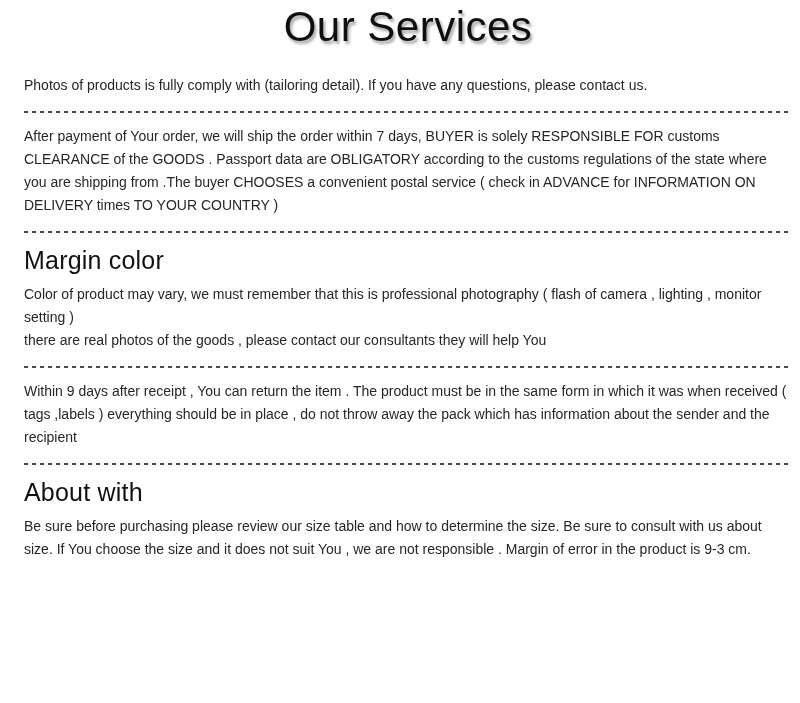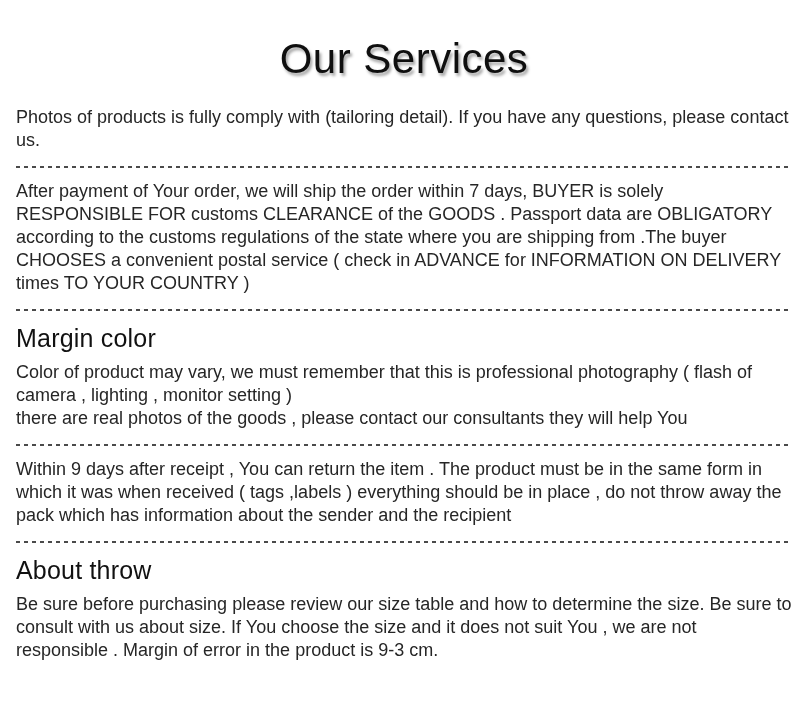--- a/index.html
+++ b/index.html
@@ -8,22 +8,21 @@
   }
   body {
     width: 800px;
     height: 703px;
     background: #ffffff;
     font-family: "Liberation Sans", sans-serif;
     color: #222222;
     overflow: hidden;
   }
   .page {
-    padding: 4px 8px 0 16px;
-    margin-top: 32px;
+    padding: 4px 8px 0 24px;
   }
   .title {
     margin: 0 0 12px 0;
     text-align: center;
     font-size: 42px;
     line-height: 46px;
     font-weight: 400;
     color: #0f0f0f;
     letter-spacing: 0.5px;
     text-shadow: 2px 3px 3px #a6a6a6;
@@ -34,21 +33,21 @@
   .section h2 {
     margin: 0 0 8px 0;
     font-size: 25px;
     line-height: 30px;
     font-weight: 400;
     color: #111111;
     letter-spacing: 0.2px;
   }
   .section p {
     margin: 0;
-    font-size: 18px;
+    font-size: 14px;
     line-height: 23px;
     color: #262626;
     white-space: pre-line;
   }
   .divider {
     height: 2px;
     margin-top: 14px;
     background: repeating-linear-gradient(to right, #4a4a4a 0 4px, transparent 4px 8px);
   }
 </style>
@@ -79,17 +78,17 @@
 
   <div class="divider"></div>
 
   <section class="section">
     <p>Within 9 days after receipt , You can return the item . The product must be in the same form in which it was when received ( tags ,labels ) everything should be in place , do not throw away the pack which has information about the sender and the recipient</p>
   </section>
 
   <div class="divider"></div>
 
   <section class="section">
-    <h2>About throw</h2>
+    <h2>About with</h2>
     <p>Be sure before purchasing  please review our size table and how to determine the size. Be sure to consult with us about size. If You choose the size and it does not suit You , we are not responsible . Margin of error in the product is 9-3 cm.</p>
   </section>
 
 </div>
 
 </body></html>

